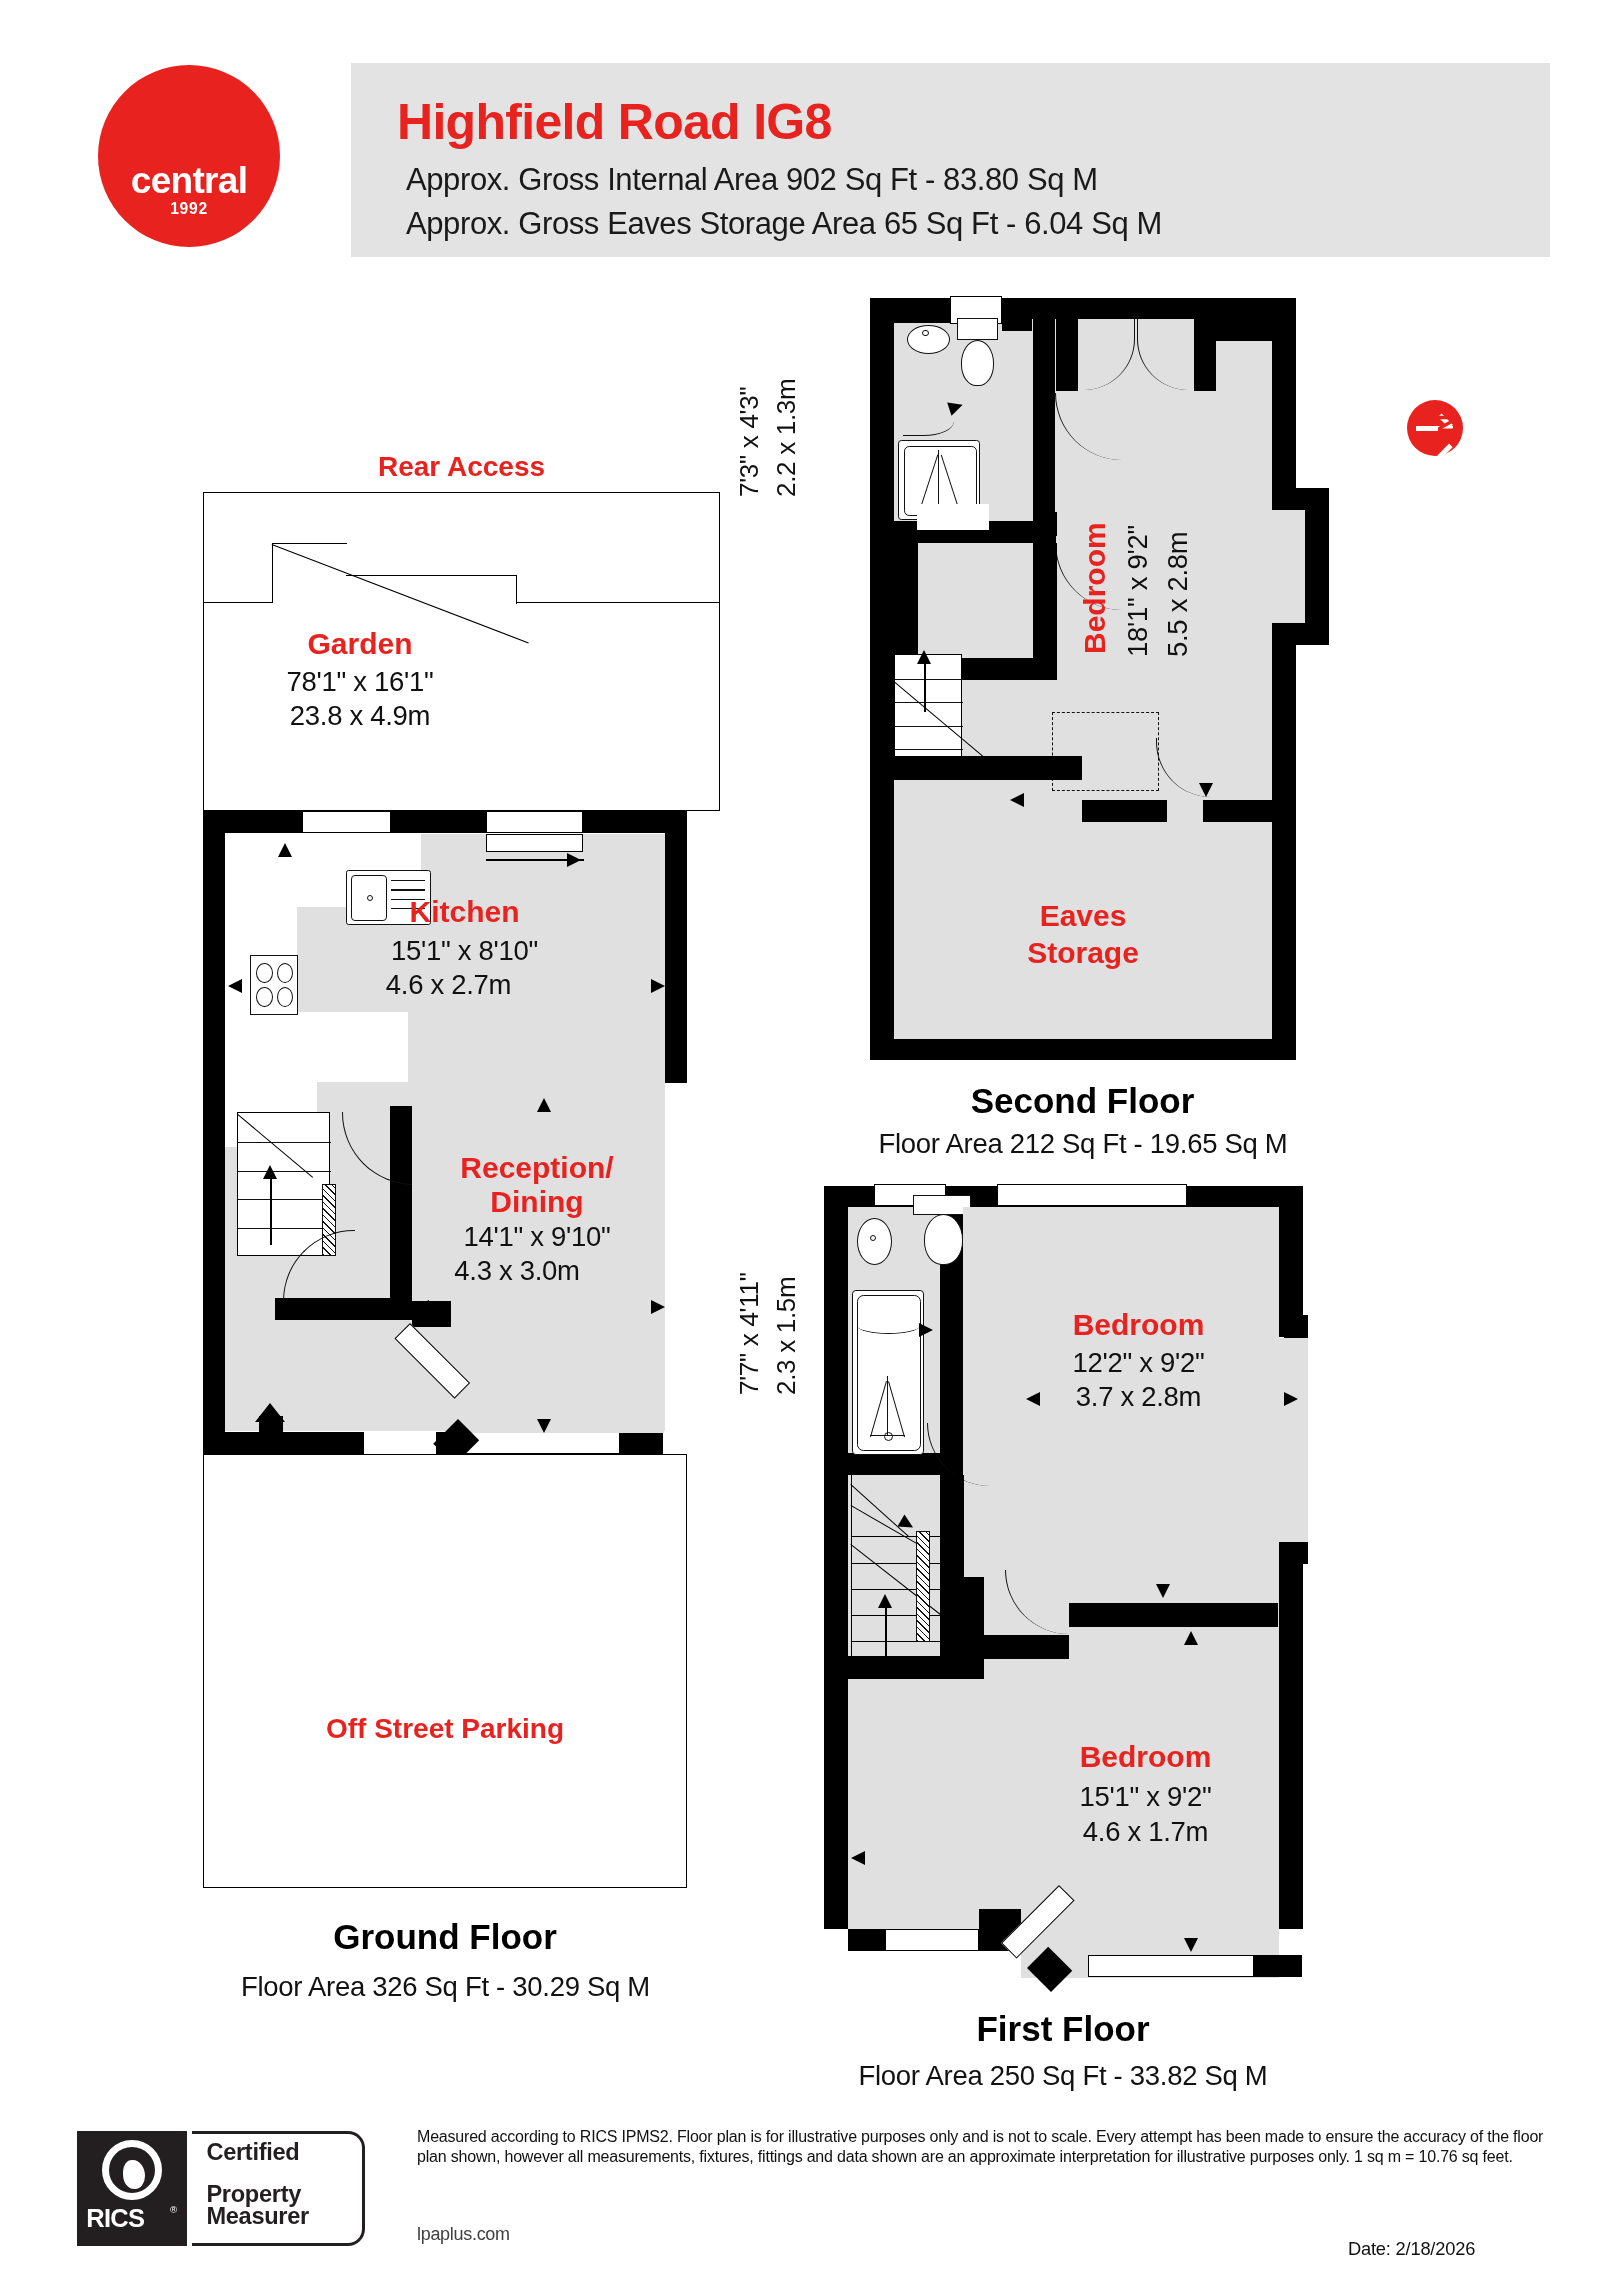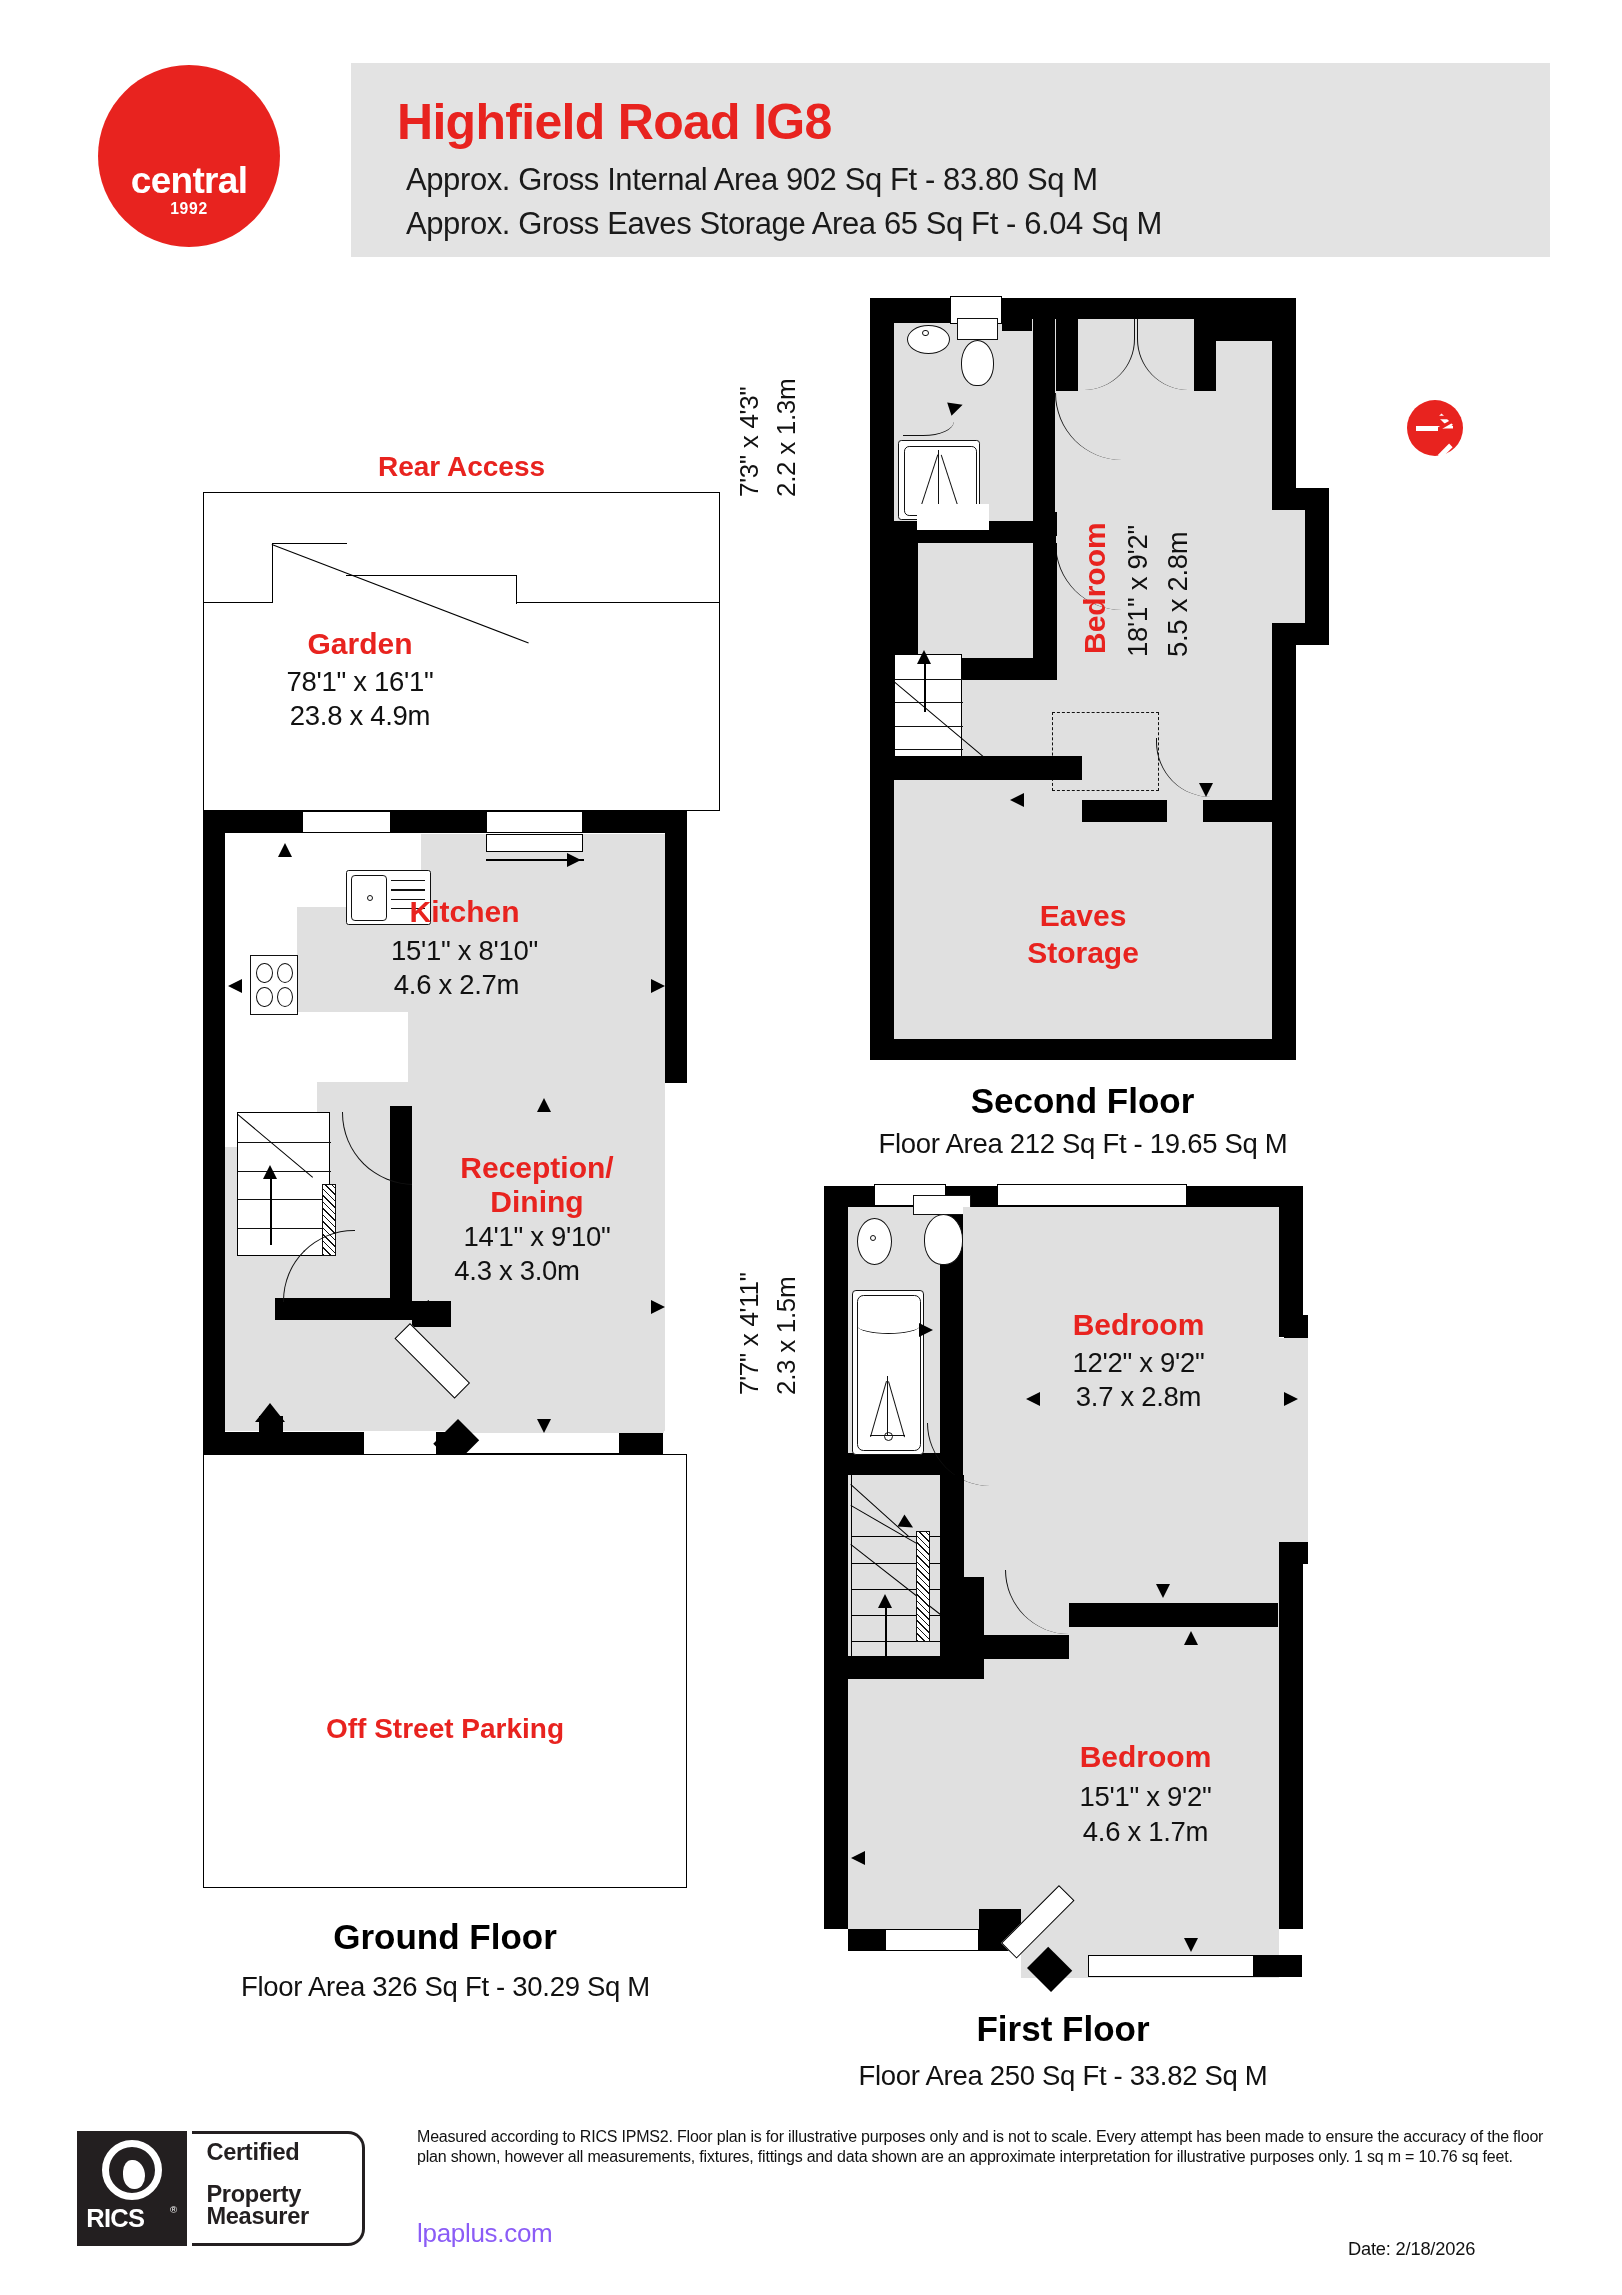--- a/index.html
+++ b/index.html
@@ -80,21 +80,21 @@
   #rics-lion-inner{position:absolute;left:14.4px;top:13px;width:22px;height:29px;background:#fff;border-radius:40% 55% 45% 50%;}
   #rics-word{position:absolute;left:9.2px;top:73px;font-size:25.5px;font-weight:bold;color:#fff;letter-spacing:-0.7px;}
   #rics-reg{position:absolute;left:93px;top:73px;font-size:9.8px;color:#fff;}
   #rics-light{
     position:absolute;left:115px;top:0;width:173px;height:115px;
     border:3.3px solid #231f20;border-left:none;border-radius:0 17px 17px 0;
     box-sizing:border-box;background:#fff;
   }
   .rics-line{position:absolute;left:14.4px;font-size:23.6px;font-weight:bold;color:#231f20;letter-spacing:-0.3px;line-height:1;}
   #disclaimer{position:absolute;left:417px;top:6.5px;width:1139px;font-size:16px;line-height:1.3;color:#111;letter-spacing:-0.2px;}
-  #site-url{position:absolute;left:417px;top:98px;font-size:26px;color:#8b5cf6;letter-spacing:-0.3px;}
+  #site-url{position:absolute;left:417px;top:104px;font-size:18px;color:#404040;letter-spacing:-0.3px;}
   #date-label{position:absolute;left:1348px;top:118px;font-size:18.3px;color:#111;letter-spacing:-0.2px;}
 </style>
 </head>
 <body>
 
 <div id="header-band"></div>
 
 <div id="logo-circle">
   <div id="logo-wordmark">central</div>
   <div id="logo-year">1992</div>
@@ -166,21 +166,21 @@
 
   <div class="fixture" style="left:250px;top:955px;width:48px;height:60px;">
     <div style="position:absolute;left:5.2px;top:6.5px;width:14.4px;height:18.3px;border:1.3px solid #111;border-radius:50%;"></div>
     <div style="position:absolute;left:26px;top:6.5px;width:14.4px;height:18.3px;border:1.3px solid #111;border-radius:50%;"></div>
     <div style="position:absolute;left:5.2px;top:31px;width:14.4px;height:18.3px;border:1.3px solid #111;border-radius:50%;"></div>
     <div style="position:absolute;left:26px;top:31px;width:14.4px;height:18.3px;border:1.3px solid #111;border-radius:50%;"></div>
   </div>
 
   <div class="lbl rname-lg" style="left:327px;top:896px;width:275px;">Kitchen</div>
   <div class="lbl rdim" style="left:327px;top:936px;width:275px;">15'1" x 8'10"</div>
-  <div class="lbl rdim" style="left:319px;top:970px;width:275px;">4.6 x 2.7m</div>
+  <div class="lbl rdim" style="left:311px;top:970px;width:275px;">4.6 x 2.7m</div>
   <div class="arr arr-u" style="left:278px;top:843px;"></div>
   <div class="arr arr-l" style="left:228px;top:979px;"></div>
   <div class="arr arr-r" style="left:651px;top:979px;"></div>
   <div class="arr arr-d" style="left:278px;top:1112px;"></div>
 
   <div class="room" style="left:225px;top:1082px;width:440px;height:349px;"></div>
   <div class="white" style="left:225px;top:1082px;width:92px;height:65px;"></div>
 
   <div class="wall" style="left:390px;top:1106px;width:22px;height:203px;"></div>
   <div class="wall" style="left:275px;top:1298px;width:160px;height:22px;"></div>

